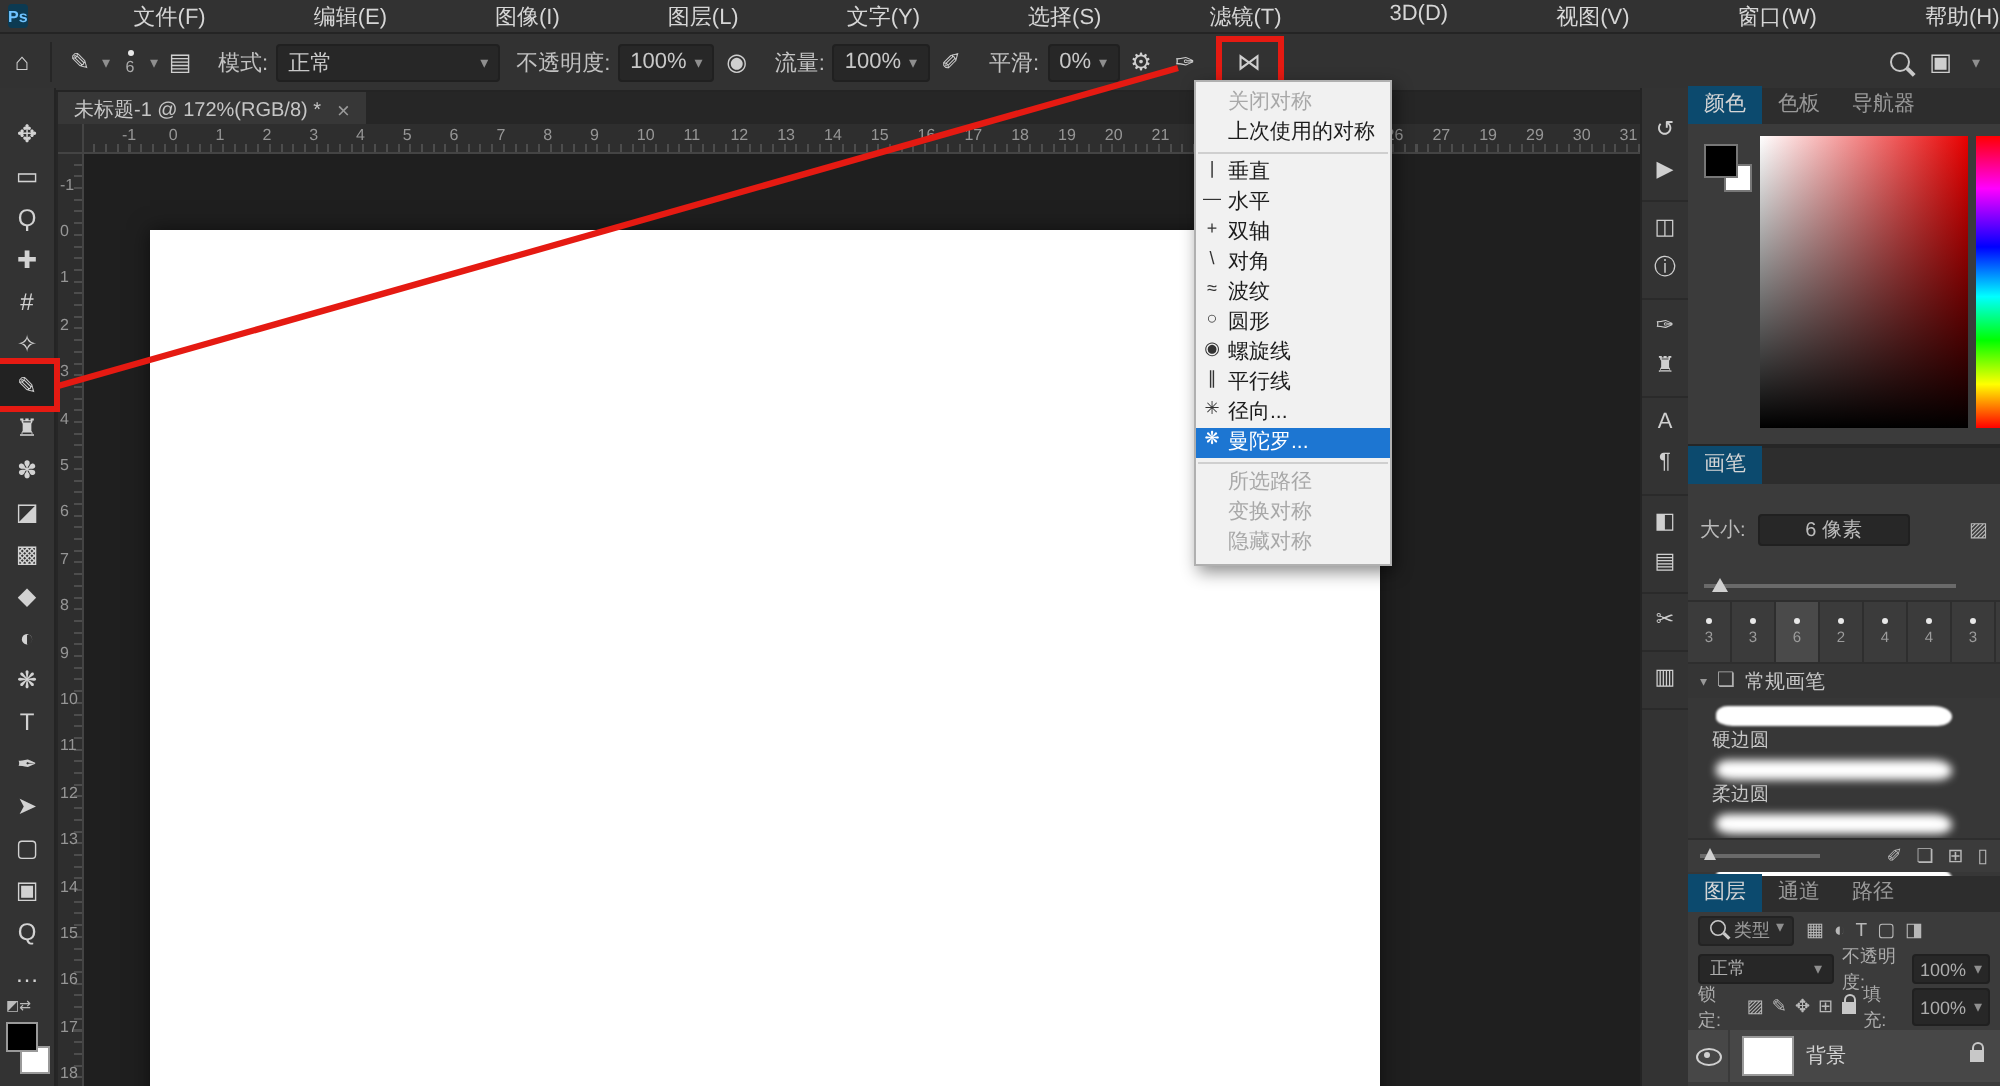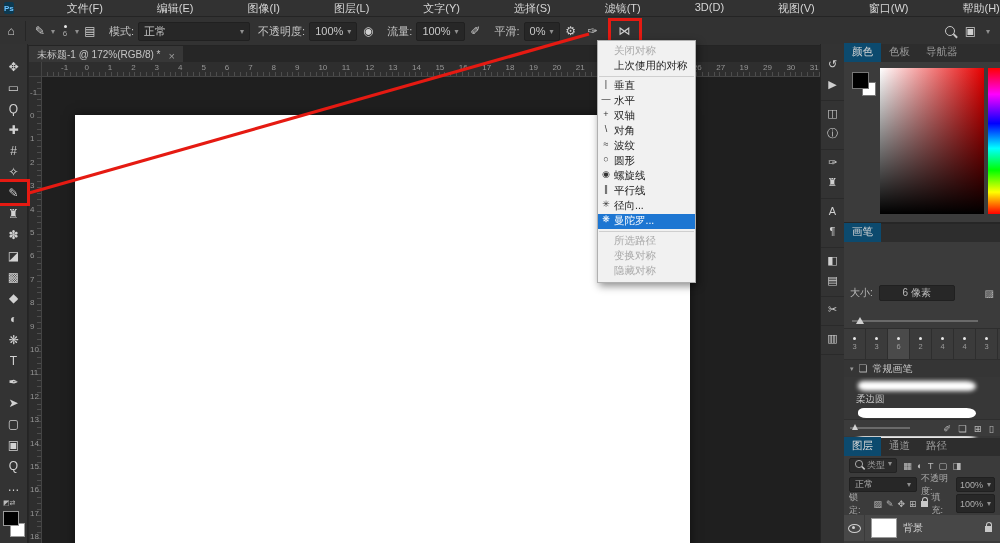--- a/index.html
+++ b/index.html
@@ -82,21 +82,21 @@
   #color-section{height:178px;position:relative;}
   .fgbg{position:absolute;left:8px;top:28px;width:26px;height:26px;}
   .fgbg .fg{position:absolute;left:0;top:0;width:15px;height:15px;background:#000;border:1px solid #777;z-index:2;}
   .fgbg .bg{position:absolute;right:2px;bottom:2px;width:12px;height:12px;background:#fff;border:1px solid #777;}
   .color-field{position:absolute;left:36px;top:24px;width:104px;height:146px;
                background:linear-gradient(to bottom,rgba(0,0,0,0),#000),linear-gradient(to right,#fff,#e80000);}
   .hue-bar{position:absolute;right:0;top:24px;width:12px;height:146px;
            background:linear-gradient(to bottom,#f00 0%,#f0f 18%,#00f 38%,#0ff 55%,#0f0 70%,#ff0 85%,#f00 100%);}
 
   #brushes-section{height:212px;position:relative;}
-  .size-row{display:flex;align-items:center;height:22px;padding:12px 6px;gap:6px;color:#bbb;margin-top:28px;}
+  .size-row{display:flex;align-items:center;height:22px;padding:12px 6px;gap:6px;color:#bbb;}
   .size-row .well{height:14px;width:64px;justify-content:center;}
   .slider-row{height:12px;position:relative;margin:0 8px;}
   .slider-track{position:absolute;left:0;right:14px;top:4px;height:2px;background:#6a6a6a;}
   .slider-thumb{position:absolute;left:4px;top:1px;width:0;height:0;
                 border-left:4px solid transparent;border-right:4px solid transparent;border-bottom:7px solid #d0d0d0;}
   .sizes-strip{display:flex;height:30px;border-top:1px solid #2e2e2e;border-bottom:1px solid #2e2e2e;}
   .size-cell{width:21px;display:flex;flex-direction:column;align-items:center;justify-content:center;
              border-right:1px solid #2e2e2e;gap:3px;}
   .size-cell.selected{background:#4a4a4a;}
   .size-cell .dot{width:3px;height:3px;border-radius:50%;background:#e8e8e8;}
@@ -408,26 +408,26 @@
           <span class="n">3</span>
         </div>
       </div>
     <div class="group-row">
       <span class="chevron">▾</span>
       <span class="folder">❏</span>
       <span>常规画笔</span>
     </div>
     <div id="preset-list">
         <div class="preset">
+          <div class="stroke hard"></div>
+          <div class="preset-label">硬边圆</div>
+        </div>
+        <div class="preset">
           <div class="stroke soft"></div>
           <div class="preset-label">柔边圆</div>
-        </div>
-        <div class="preset">
-          <div class="stroke hard"></div>
-          <div class="preset-label">硬边圆</div>
         </div>
         <div class="preset">
           <div class="stroke soft"></div>
           <div class="preset-label">上次使用的对称</div>
         </div>
         <div class="preset">
           <div class="stroke hard"></div>
         </div>
       </div>
     <div class="brush-footer">

